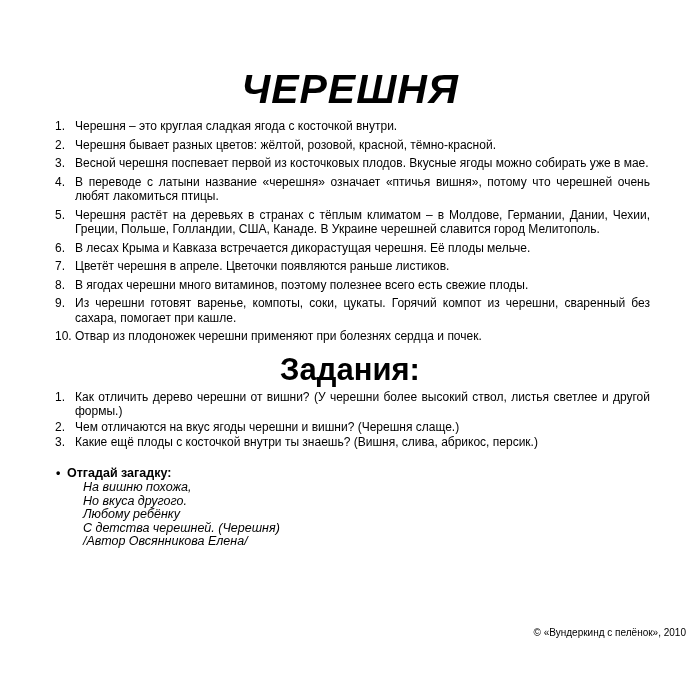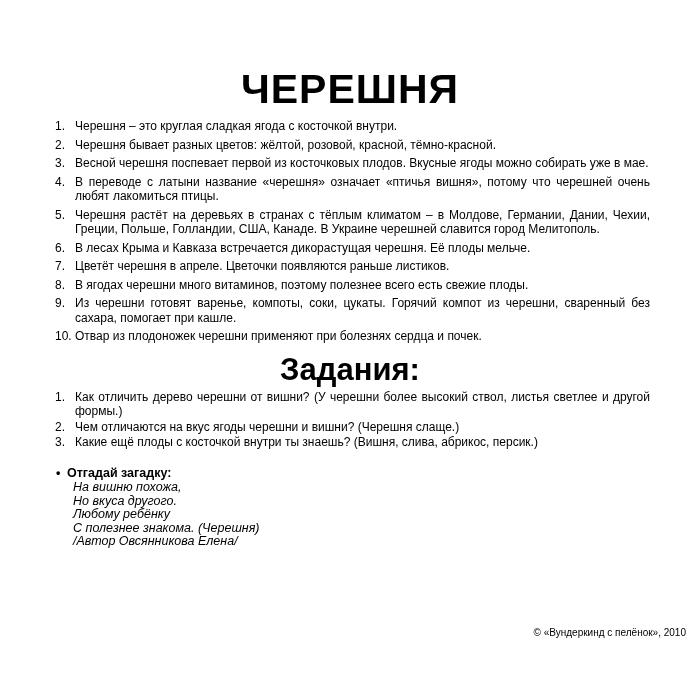--- a/index.html
+++ b/index.html
@@ -17,20 +17,21 @@
     overflow: hidden;
   }
   .title {
     margin: 0;
     padding-top: 66px;
     text-align: center;
     font-size: 41px;
     line-height: 46px;
     font-weight: 700;
     letter-spacing: 1px;
+    font-style: italic;
   }
   ol.num-list {
     list-style: none;
     counter-reset: n;
     margin: 7px 50px 0 55px;
     padding: 0;
     font-size: 12px;
     line-height: 14.5px;
   }
   ol.num-list > li {
@@ -68,21 +69,21 @@
     font-weight: 700;
     margin-bottom: 1px;
   }
   .riddle-heading .bullet {
     display: inline-block;
     width: 11px;
     font-weight: 700;
   }
   .riddle-line {
     font-style: italic;
-    margin-left: 17px;
+    margin-left: 27px;
   }
   .footer {
     position: absolute;
     top: 627px;
     right: 14px;
     font-size: 10px;
     line-height: 12px;
     padding-left: 12px;
   }
 </style>
@@ -114,19 +115,19 @@
     <li>Какие ещё плоды с косточкой внутри ты знаешь? (Вишня, слива, абрикос, персик.)</li>
   </ol>
 
   <div class="riddle">
     <div class="riddle-heading">
       <span class="bullet">•</span><span>Отгадай загадку:</span>
     </div>
     <div class="riddle-line">На вишню похожа,</div>
     <div class="riddle-line">Но вкуса другого.</div>
     <div class="riddle-line">Любому ребёнку</div>
-    <div class="riddle-line">С полезнее знакома. (Черешня)</div>
+    <div class="riddle-line">С детства черешней. (Черешня)</div>
     <div class="riddle-line">/Автор Овсянникова Елена/</div>
   </div>
 
   <div class="footer">© «Вундеркинд с пелёнок», 2010</div>
 
 </div>
 
 </body></html>

